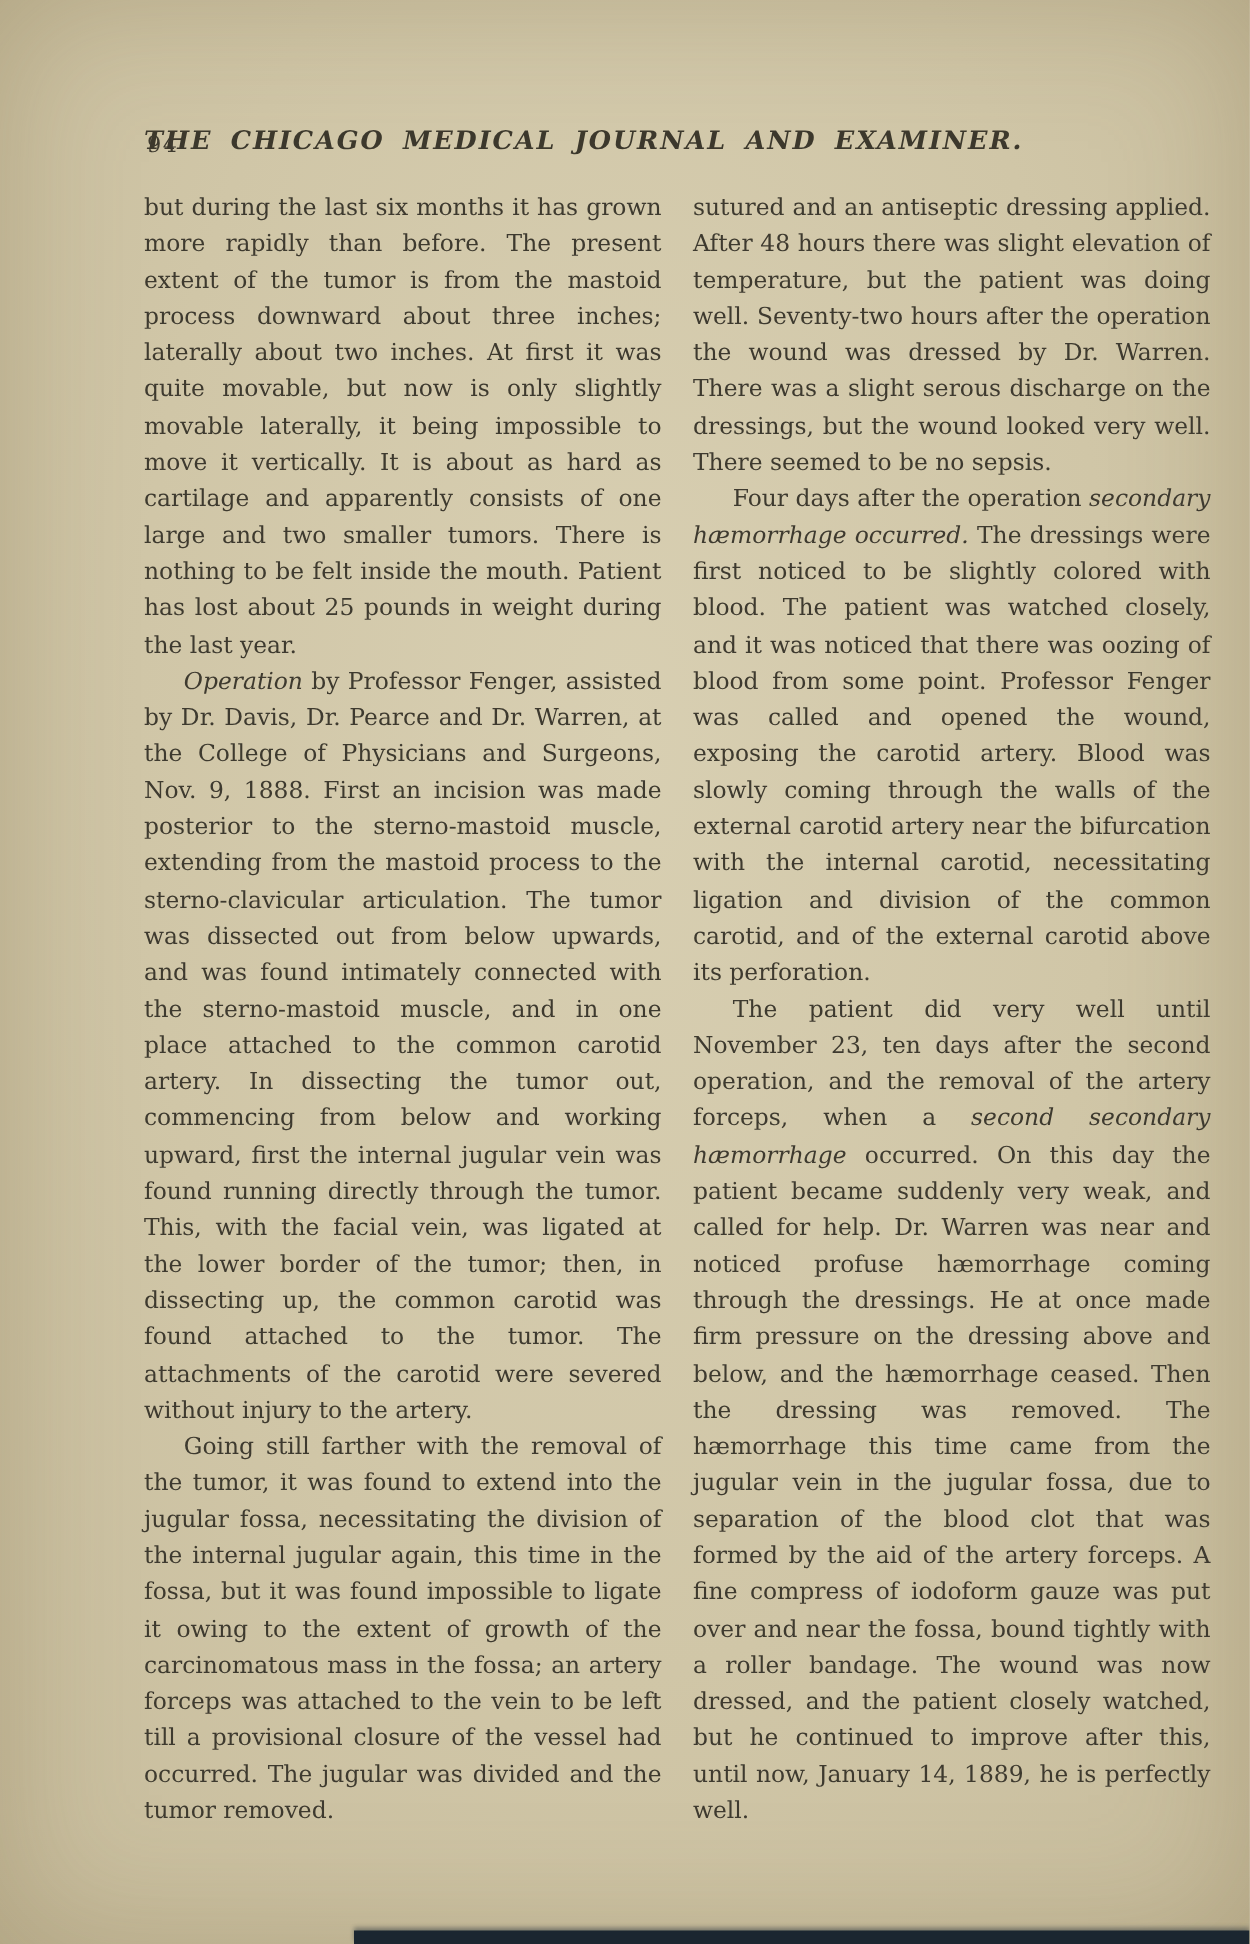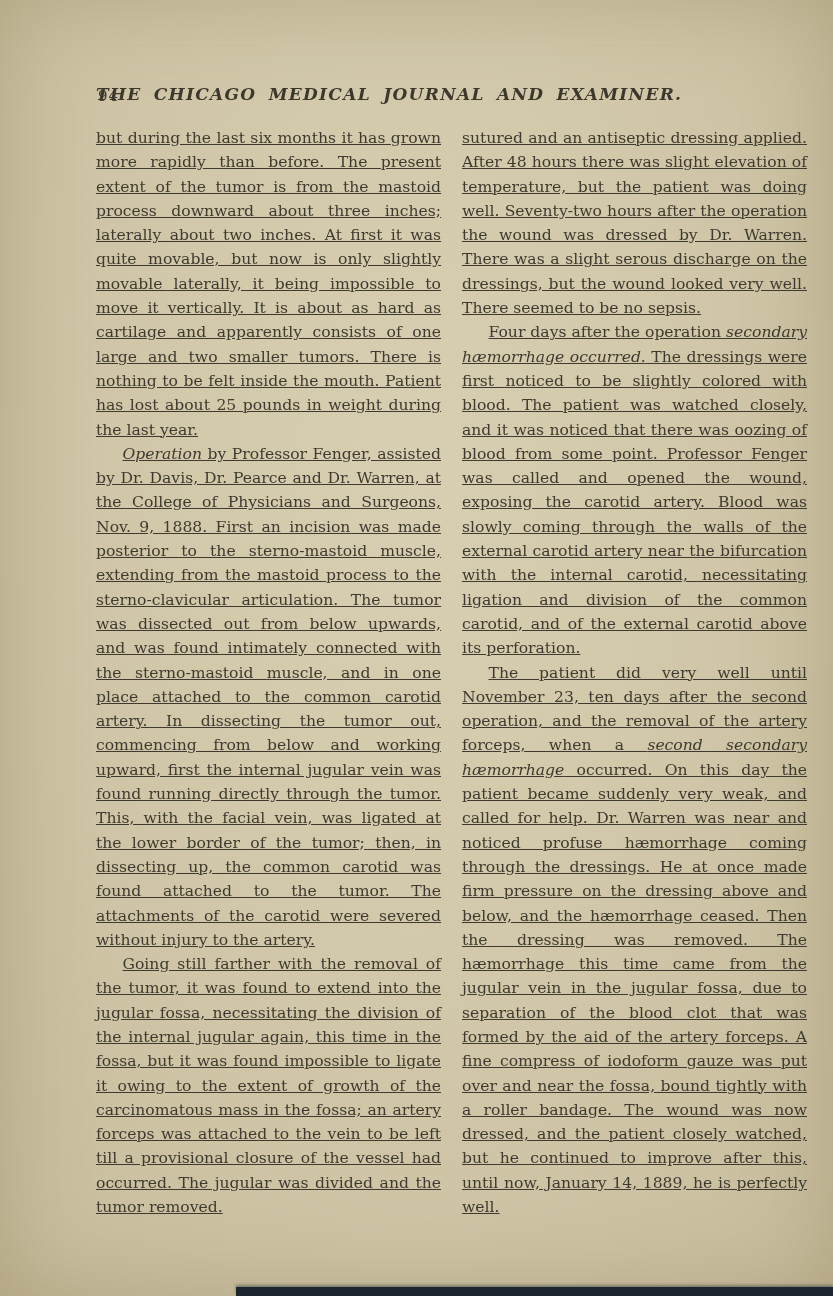--- a/index.html
+++ b/index.html
@@ -28,21 +28,21 @@
     color: #3c382c;
     white-space: nowrap;
   }
   .columns { display: flex; gap: 21px; }
   .column {
     width: 351px;
     text-align: justify;
     font-size: 15.6px;
     line-height: 24.3px;
   }
-  p.para { margin: 0; text-decoration: underline; }
+  p.para { margin: 0; }
   p.indent { text-indent: 1.7em; }
   .em { font-style: italic; }
   .bottom-edge {
     position: absolute;
     bottom: 0; left: 236px; right: 0; height: 9px;
     background: #1b2630;
     box-shadow: 0 -2px 3px rgba(40, 50, 60, 0.45);
   }
 </style>
 </head>

